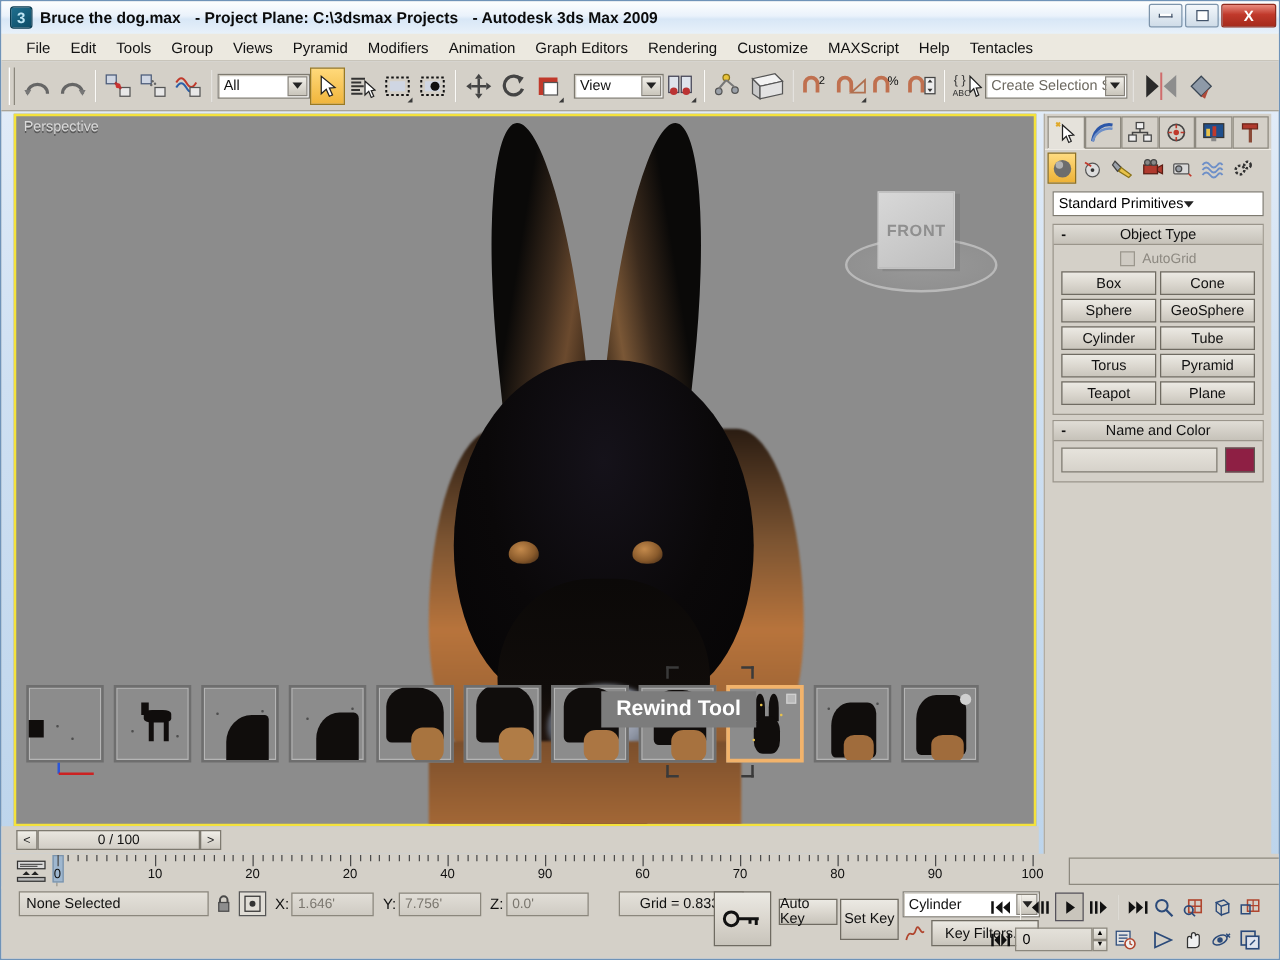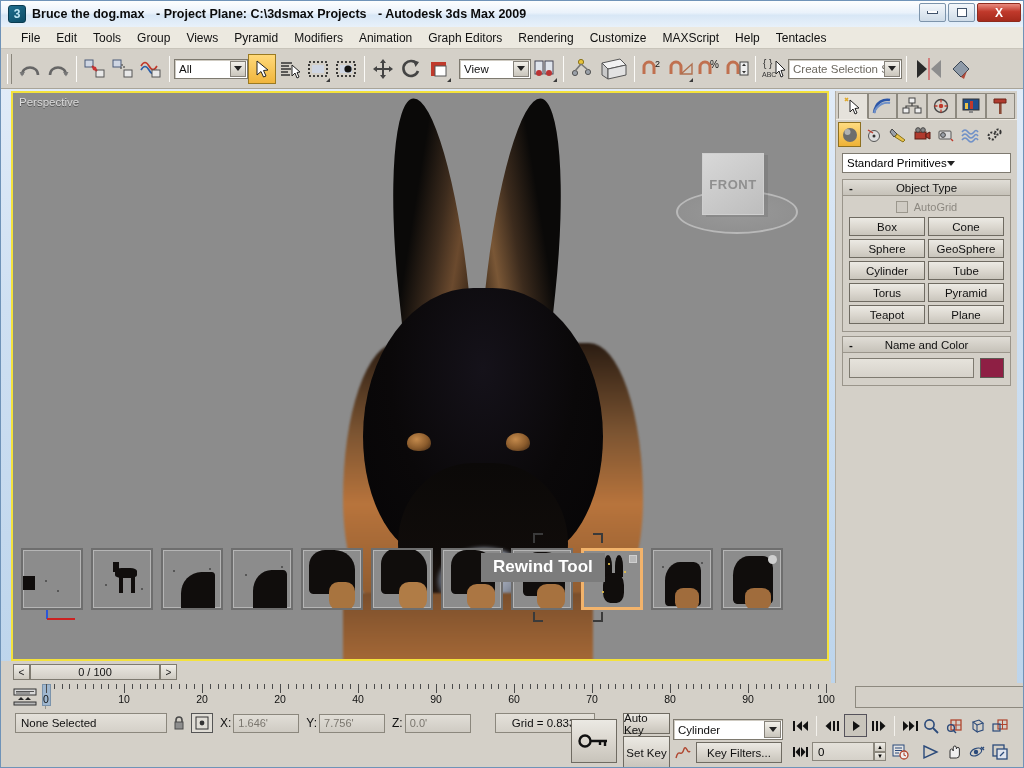--- a/index.html
+++ b/index.html
@@ -973,21 +973,21 @@
 
 
     <div class="sb-row" style="top:4px;left:570px;">
       <div class="sbtn" style="width:46px;height:44px;">
         <svg width="34" height="20" viewBox="0 0 34 20">
           <circle cx="8" cy="10" r="5.5" fill="none" stroke="#111" stroke-width="2.4"></circle>
           <path d="M13 10 H30 M28 10 V15 M23 10 V14" stroke="#111" stroke-width="2.4" fill="none"></path>
         </svg>
       </div>
       <div style="width:6px"></div>
-      <div style="display:flex;flex-direction:column;gap:2px;">
+      <div style="display:flex;flex-direction:row;gap:2px;">
         <div class="sbtn" style="width:47px;height:21px;">Auto Key</div>
         <div class="sbtn" style="width:47px;height:33px;">Set Key</div>
       </div>
       <div style="display:flex;flex-direction:column;gap:2px;margin-left:3px;">
         <div class="tb-combo" style="width:110px;height:21px;">
           <span>Cylinder</span>
           <div class="arrow" style="height:17px;width:17px;">
               <div class="caret-dn"></div>
             </div>
         </div>

